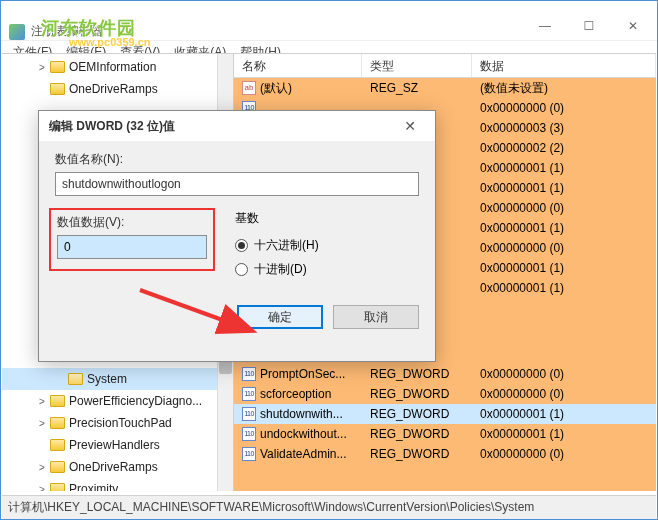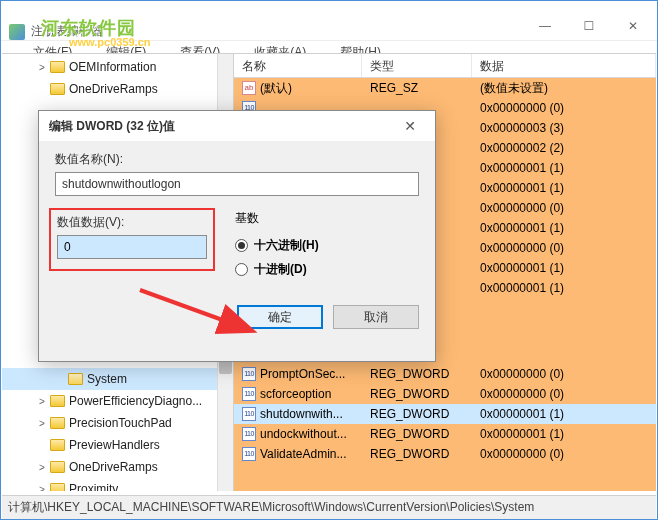--- a/index.html
+++ b/index.html
@@ -7,21 +7,21 @@
   
   
   .main-window { position: absolute; top: 0; left: 0; width: 658px; height: 520px; border: 1px solid #4a90d9; background: #fff; }
   .titlebar { height: 40px; background: #fff; display: flex; align-items: flex-end; padding: 0 2px; border-bottom: 1px solid #eee; }
   .title-icon { width: 16px; height: 16px; margin: 0 6px; background: linear-gradient(135deg,#7bc96f,#4a90d9); border-radius: 2px; }
   .title-text { flex: 1; color: #555; }
   .winbtns { display: flex; }
   .winbtn { width: 44px; height: 28px; display: flex; align-items: center; justify-content: center; color: #666; cursor: default; }
   
   .menubar { height: 22px; display: flex; align-items: center; padding: 0 6px; gap: 2px; color: #444; }
-  .menuitem { padding: 2px 6px; margin-left: 20px; }
+  .menuitem { padding: 2px 6px; }
   
   
   .watermark { position: absolute; left: 40px; top: 15px; pointer-events: none; z-index: 50; }
   .wm-big { font-size: 18px; font-weight: bold; color: #88c840; text-shadow: 1px 1px 0 #fff; letter-spacing: 1px; }
   .wm-small { font-size: 11px; color: #ffd040; margin-left: 28px; margin-top: -4px; font-weight: bold; }
   
   
   .content { position: absolute; top: 52px; left: 1px; right: 1px; bottom: 28px; display: flex; border-top: 1px solid #d0d0d0; }
   .tree-pane { width: 232px; border-right: 1px solid #d0d0d0; overflow: hidden; background: #fff; position: relative; }
   .list-pane { flex: 1; background: #fdba74; overflow: hidden; display: flex; flex-direction: column; }
@@ -67,21 +67,21 @@
   .dlg-body { padding: 10px 16px 12px 16px; }
   .dlg-label { color: #333; margin-bottom: 4px; }
   .dlg-input { width: 364px; height: 24px; border: 1px solid #8c8c8c; background: #fff; padding: 2px 6px; color: #333; }
   .dlg-input.readonly { background: #fff; }
   .dlg-data-row { display: flex; gap: 20px; margin-top: 14px; }
   .dlg-data-left { width: 160px; }
   .dlg-data-input { width: 150px; height: 24px; border: 1px solid #8c8c8c; background: #fff; padding: 2px 6px; color: #000; }
   .redbox { border: 2px solid #ee3333; padding: 4px 21px 10px 6px; margin-left: -6px; margin-top: -2px; }
   .base-group { }
   .base-title { margin-bottom: 6px; }
-  .radio-row { display: flex; align-items: center; height: 24px; gap: 6px; font-weight: bold; }
+  .radio-row { display: flex; align-items: center; height: 24px; gap: 6px; }
   .radio-dot { width: 13px; height: 13px; border: 1px solid #555; border-radius: 50%; background: #fff; display: flex; align-items: center; justify-content: center; }
   .radio-dot.checked::after { content: ""; width: 7px; height: 7px; background: #333; border-radius: 50%; }
   .dlg-buttons { display: flex; justify-content: flex-end; gap: 10px; margin-top: 24px; }
   .dlg-btn { width: 86px; height: 24px; background: #e1e1e1; border: 1px solid #adadad; display: flex; align-items: center; justify-content: center; color: #333; }
   .dlg-btn.primary { border: 2px solid #0078d7; background: #e5f1fb; }
   
   
   .arrow { position: absolute; left: 130px; top: 280px; z-index: 200; pointer-events: none; }
 </style>
 </head>

